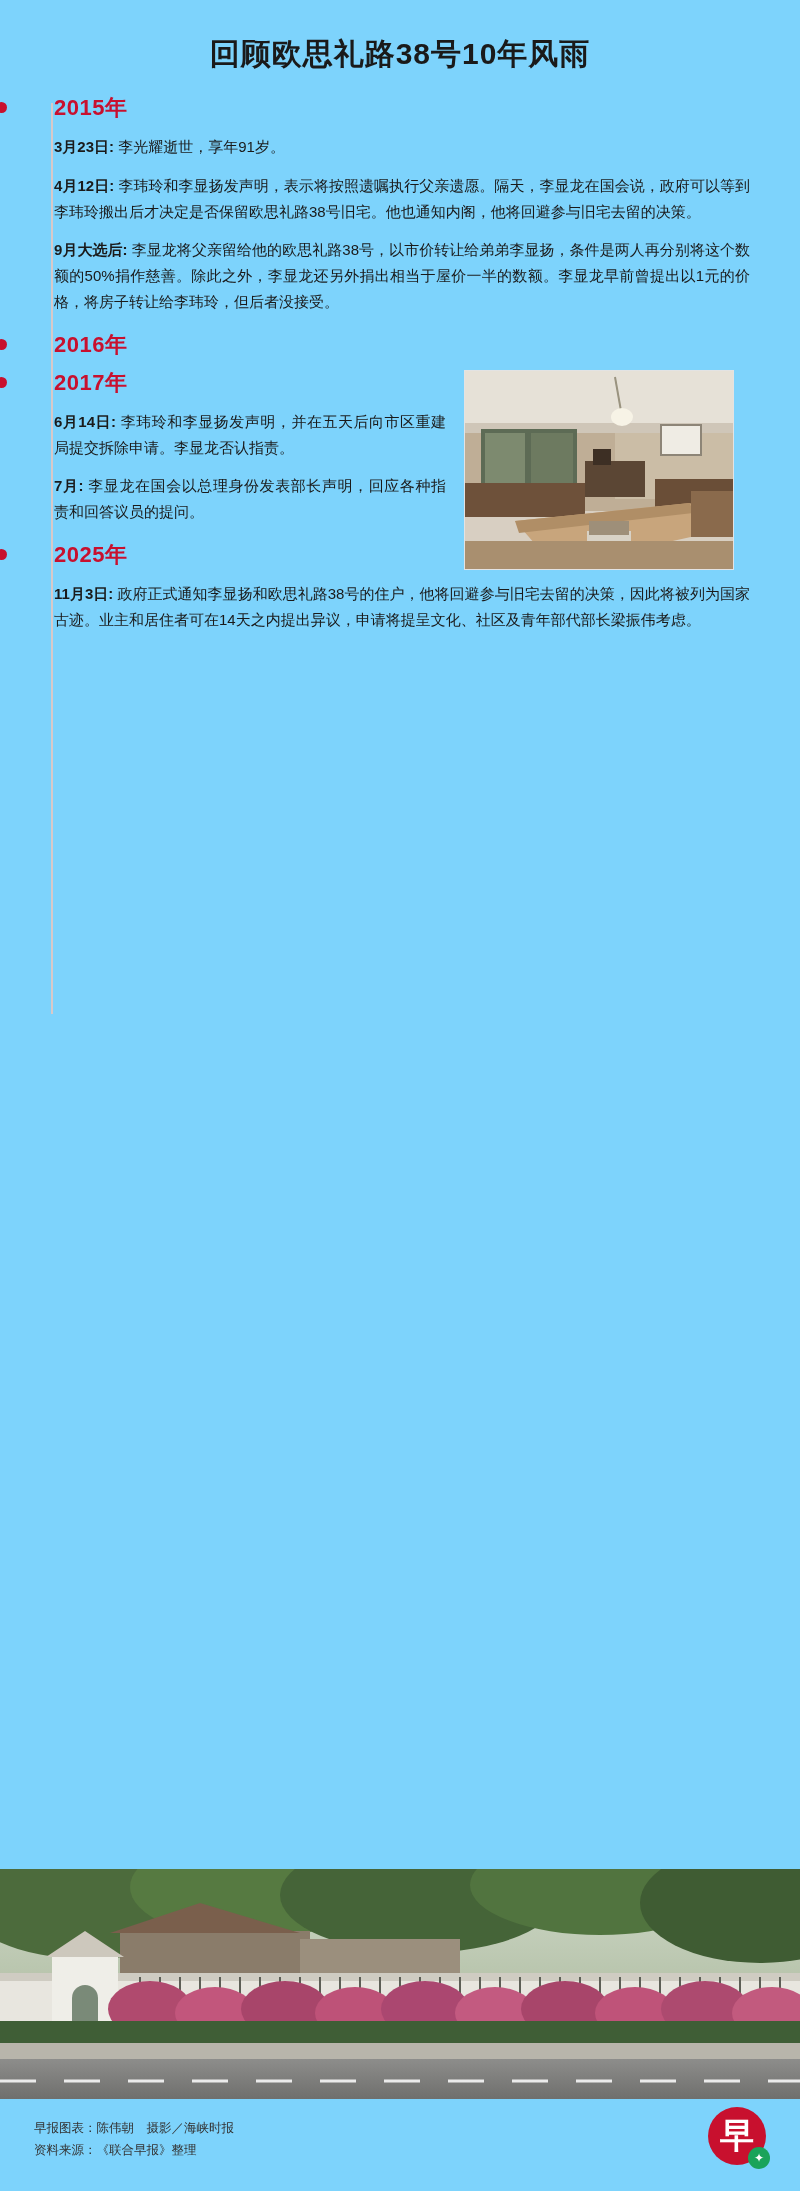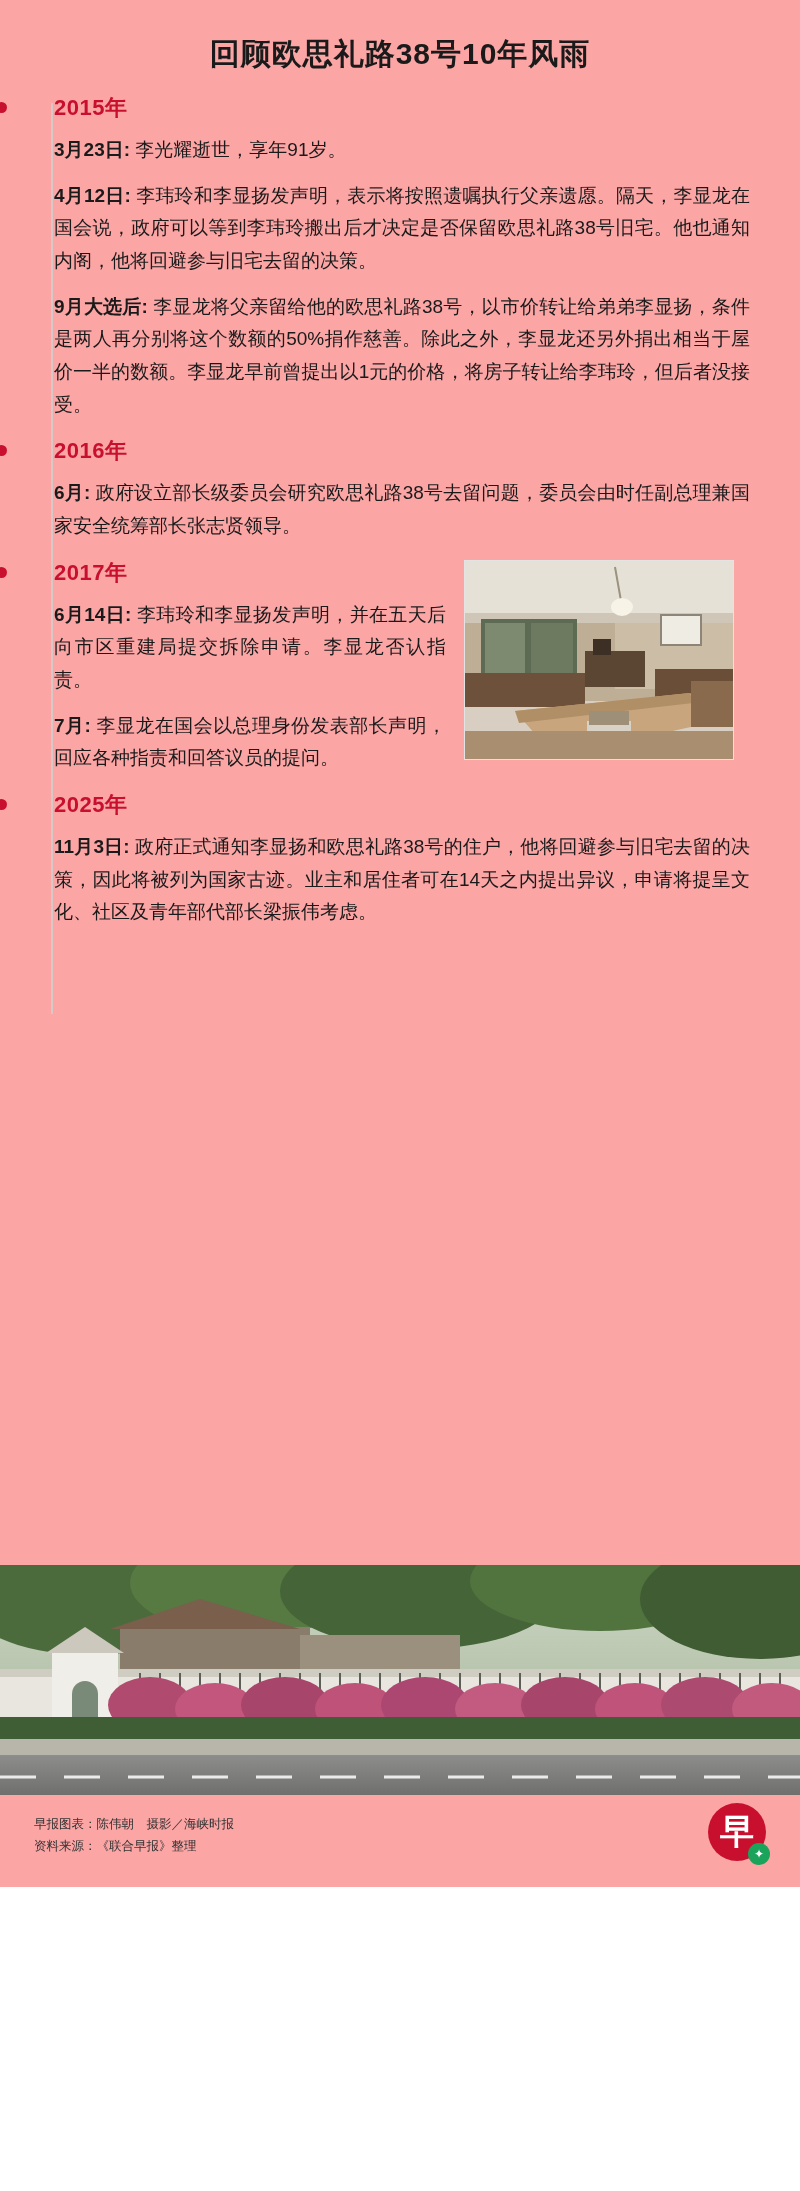--- a/index.html
+++ b/index.html
@@ -6,23 +6,23 @@
   body {
     width: 800px;
     height: 2191px;
     background: #ffffff;
     font-family: "Liberation Sans", "DejaVu Sans", sans-serif;
     position: relative;
     overflow: hidden;
   }
   .page {
     width: 800px;
-    height: 1887px;
-    position: relative;
-    background: #fca5a5;
+    height: 2191px;
+    position: relative;
+    background: #7dd3fc;
   }
   .title {
     text-align: center;
     font-size: 30px;
     font-weight: bold;
     color: #1a1a1a;
     letter-spacing: 1px;
     padding-top: 34px;
     padding-bottom: 16px;
   }
@@ -55,21 +55,21 @@
     border-radius: 50%;
     background: #c8102e;
   }
   .year-label {
     font-size: 22px;
     font-weight: bold;
     color: #c8102e;
     letter-spacing: 0.5px;
   }
   .entry {
-    font-size: 19px;
+    font-size: 15px;
     line-height: 1.72;
     color: #1a1a1a;
     margin: 9px 16px 13px 0;
     text-align: justify;
   }
   .entry b { font-weight: bold; }
   .entry.with-img { width: 392px; }
   .photo {
     position: absolute;
     right: 32px;
@@ -139,21 +139,20 @@
         </div>
         <p class="entry"><b>3月23日: </b><span>李光耀逝世，享年91岁。</span></p>
         <p class="entry"><b>4月12日: </b><span>李玮玲和李显扬发声明，表示将按照遗嘱执行父亲遗愿。隔天，李显龙在国会说，政府可以等到李玮玲搬出后才决定是否保留欧思礼路38号旧宅。他也通知内阁，他将回避参与旧宅去留的决策。</span></p>
         <p class="entry"><b>9月大选后: </b><span>李显龙将父亲留给他的欧思礼路38号，以市价转让给弟弟李显扬，条件是两人再分别将这个数额的50%捐作慈善。除此之外，李显龙还另外捐出相当于屋价一半的数额。李显龙早前曾提出以1元的价格，将房子转让给李玮玲，但后者没接受。</span></p>
       </div>
       <div class="year-block">
         <div class="year-row">
           <span class="dot"></span>
           <span class="year-label">2016年</span>
         </div>
-        <p class="entry"><b>6月: </b><span>政府设立部长级委员会研究欧思礼路38号去留问题，委员会由时任副总理兼国家安全统筹部长张志贤领导。</span></p>
       </div>
       <div class="year-block">
         <div class="year-row">
           <span class="dot"></span>
           <span class="year-label">2017年</span>
         </div>
         <div class="photo" style="margin-top: 0px; top: 4px;">
         <svg width="270" height="200" viewBox="0 0 270 200" preserveAspectRatio="none">
           <rect x="0" y="0" width="270" height="200" fill="#d8cfc2"></rect>
           <rect x="0" y="0" width="270" height="58" fill="#e6e1d7"></rect>

